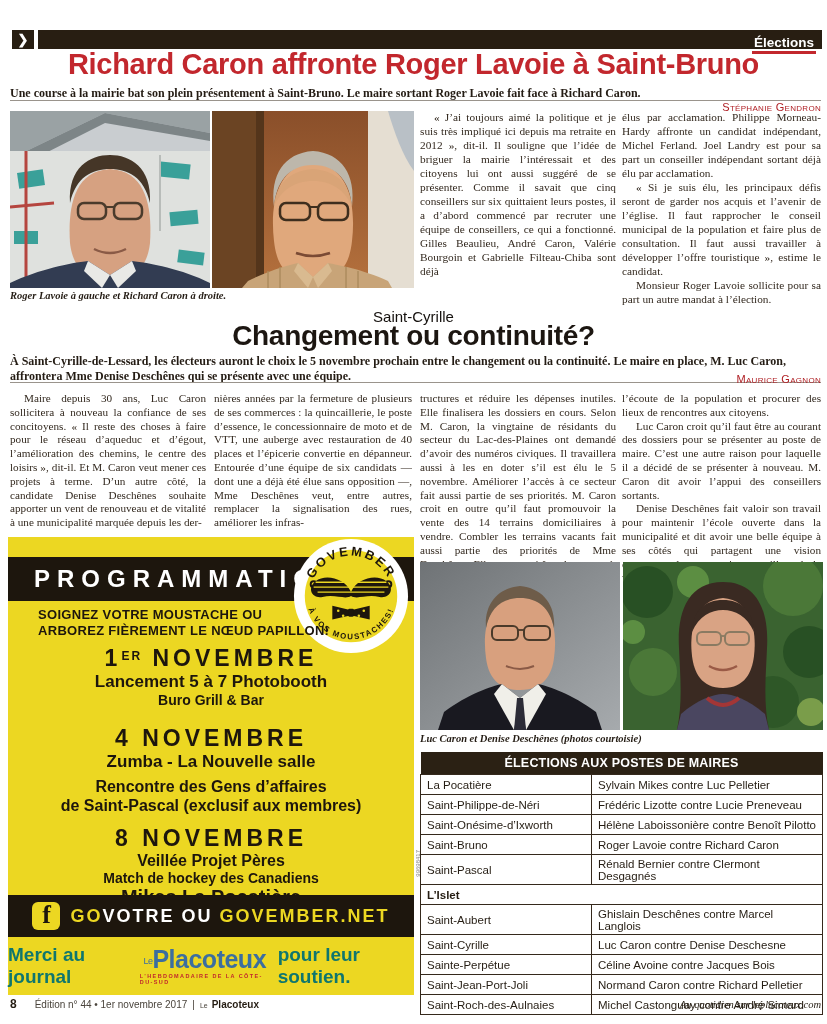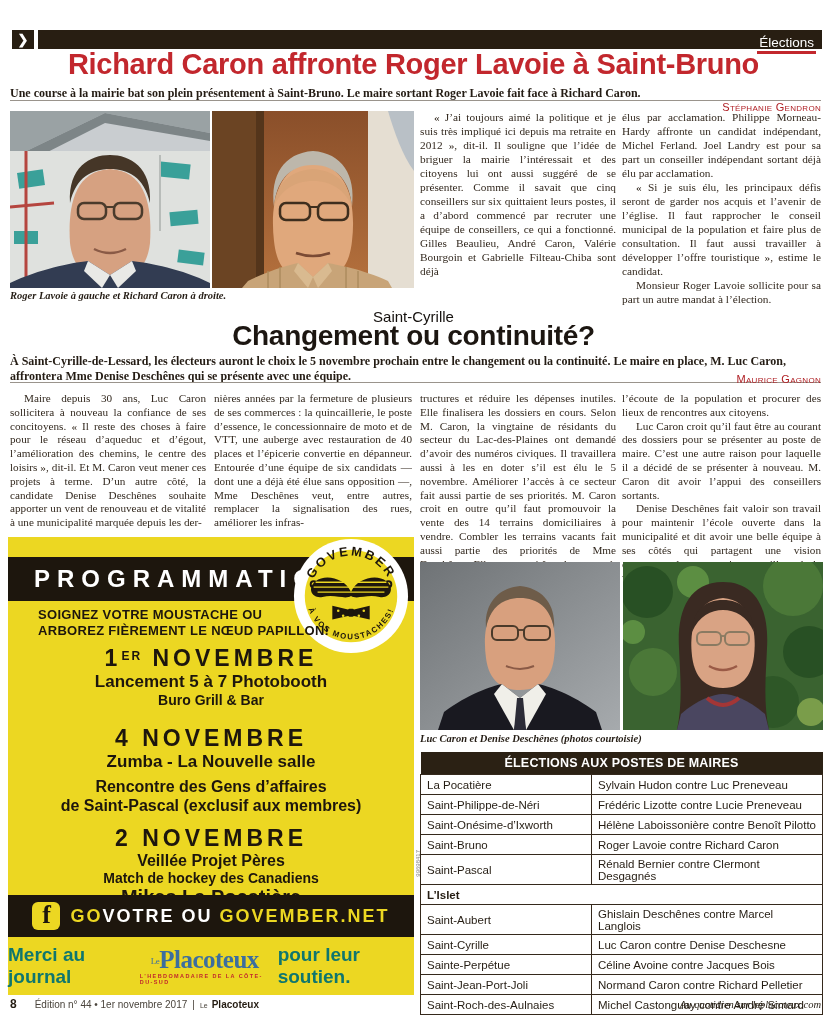--- a/index.html
+++ b/index.html
@@ -5,21 +5,21 @@
   html,body{margin:0;padding:0;background:#ffffff;}
   .page{position:relative;width:827px;height:1024px;background:#fff;overflow:hidden;
         font-family:"Liberation Serif", serif;color:#33291f;}
 
   
   .section-bar{position:absolute;left:12px;right:5px;top:30px;height:19px;display:flex;}
   .chev-box{width:22px;height:19px;background:#281e12;color:#fff;font-family:"Liberation Sans",sans-serif;
             font-weight:bold;font-size:13px;line-height:19px;text-align:center;}
   .bar-gap{width:4px;height:19px;background:#fff;}
   .bar-fill{flex:1;height:19px;background:#281e12;display:flex;justify-content:flex-end;align-items:center;}
-  .section-label{color:#fff;font-family:"Liberation Sans",sans-serif;font-weight:normal;font-size:13.5px;
+  .section-label{color:#fff;font-family:"Liberation Sans",sans-serif;font-weight:bold;font-size:13.5px;
                  margin-right:6px;border-bottom:3px solid #c2272d;padding:9px 2px 1px 2px;text-align:right;}
 
   
   .headline1{position:absolute;left:0;right:0;top:48px;text-align:center;color:#c2272d;
              font-family:"Liberation Sans",sans-serif;font-weight:bold;font-size:29px;letter-spacing:-0.3px;}
   .lede{position:absolute;left:10px;right:6px;font-weight:bold;font-size:12px;line-height:15px;color:#241c14;}
   .lede1{top:86px;}
   .rule{position:absolute;left:10px;right:6px;border-top:1px solid #9a948c;height:0;}
   .rule1{top:100px;} .rule2{top:382px;}
   .byline{position:absolute;right:6px;font-family:"Liberation Sans",sans-serif;font-weight:normal;
@@ -66,21 +66,21 @@
   .ad-fb{position:absolute;left:0;right:0;top:358px;height:42px;background:#1d160d;display:flex;
          align-items:center;justify-content:center;gap:10px;}
   .fb-icon{width:28px;height:28px;background:#ecd722;border-radius:6px;color:#1d160d;
            font-family:"Liberation Serif",serif;font-weight:bold;font-size:26px;line-height:26px;text-align:center;}
   .fb-text{font-weight:bold;font-size:18px;letter-spacing:2px;}
   .fb-go,.fb-net{color:#ecd722;} .fb-mid{color:#ffffff;}
   .ad-thanks{position:absolute;left:0;right:0;top:400px;height:58px;display:flex;align-items:center;
              justify-content:center;gap:8px;}
   .thanks-txt{font-weight:bold;font-size:19px;color:#0f766e;}
   .logo{display:inline-flex;flex-direction:column;align-items:center;line-height:1;}
-  .logo-main{color:#3c6e9f;font-weight:bold;font-size:25px;letter-spacing:-0.5px;font-family:Liberation Serif, serif;}
+  .logo-main{color:#3c6e9f;font-weight:bold;font-size:25px;letter-spacing:-0.5px;}
   .logo-prefix{font-size:9px;color:#3c6e9f;vertical-align:4px;font-weight:normal;}
   .logo-tagline{color:#c2272d;font-size:5.5px;letter-spacing:1.4px;margin-top:2px;font-weight:bold;}
   .side-code{position:absolute;left:415px;top:850px;writing-mode:vertical-rl;transform:rotate(180deg);
              font-family:"Liberation Sans",sans-serif;font-size:6px;color:#888;}
 
   
   .results{position:absolute;left:420px;top:752px;width:403px;border-collapse:collapse;
            font-family:"Liberation Sans",sans-serif;font-size:11.5px;color:#241c12;}
   .results th{background:#2b2114;color:#fff;font-size:12.5px;font-weight:bold;text-align:center;
               padding:4px 4px;letter-spacing:.2px;}
@@ -247,21 +247,21 @@
     </div>
     <div class="ad-ev" style="top:188px;">
       <div class="ev-date">4 NOVEMBRE</div>
       <div class="ev-l1">Zumba - La Nouvelle salle</div>
     </div>
     <div class="ad-ev" style="top:240px;font-size:16px;line-height:19px;">
       <div>Rencontre des Gens d’affaires</div>
       <div>de Saint-Pascal (exclusif aux membres)</div>
     </div>
     <div class="ad-ev" style="top:288px;">
-      <div class="ev-date">2 NOVEMBRE</div>
+      <div class="ev-date">8 NOVEMBRE</div>
       <div class="ev-l1" style="font-size:16px;">Veillée Projet Pères</div>
       <div class="ev-l2">Match de hockey des Canadiens</div>
       <div class="ev-l3">Mikes La Pocatière</div>
     </div>
     <div class="ad-fb">
       <span class="fb-icon">f</span>
       <span class="fb-text"><span class="fb-go">GO</span><span class="fb-mid">VOTRE OU </span><span class="fb-net">GOVEMBER.NET</span></span>
     </div>
     <div class="ad-thanks">
       <span class="thanks-txt">Merci au journal</span>
@@ -319,21 +319,21 @@
 
   <table class="results">
     <thead>
       <tr>
         <th colspan="2">ÉLECTIONS AUX POSTES DE MAIRES</th>
       </tr>
     </thead>
     <tbody>
       <tr>
           <td class="commune">La Pocatière</td>
-          <td>Sylvain Hudon contre Luc Preneveau</td>
+          <td>Sylvain Mikes contre Luc Pelletier</td>
         </tr>
       <tr>
           <td class="commune">Saint-Philippe-de-Néri</td>
           <td>Frédéric Lizotte contre Lucie Preneveau</td>
         </tr>
       <tr>
           <td class="commune">Saint-Onésime-d’Ixworth</td>
           <td>Hélène Laboissonière contre Benoît Pilotto</td>
         </tr>
       <tr>

